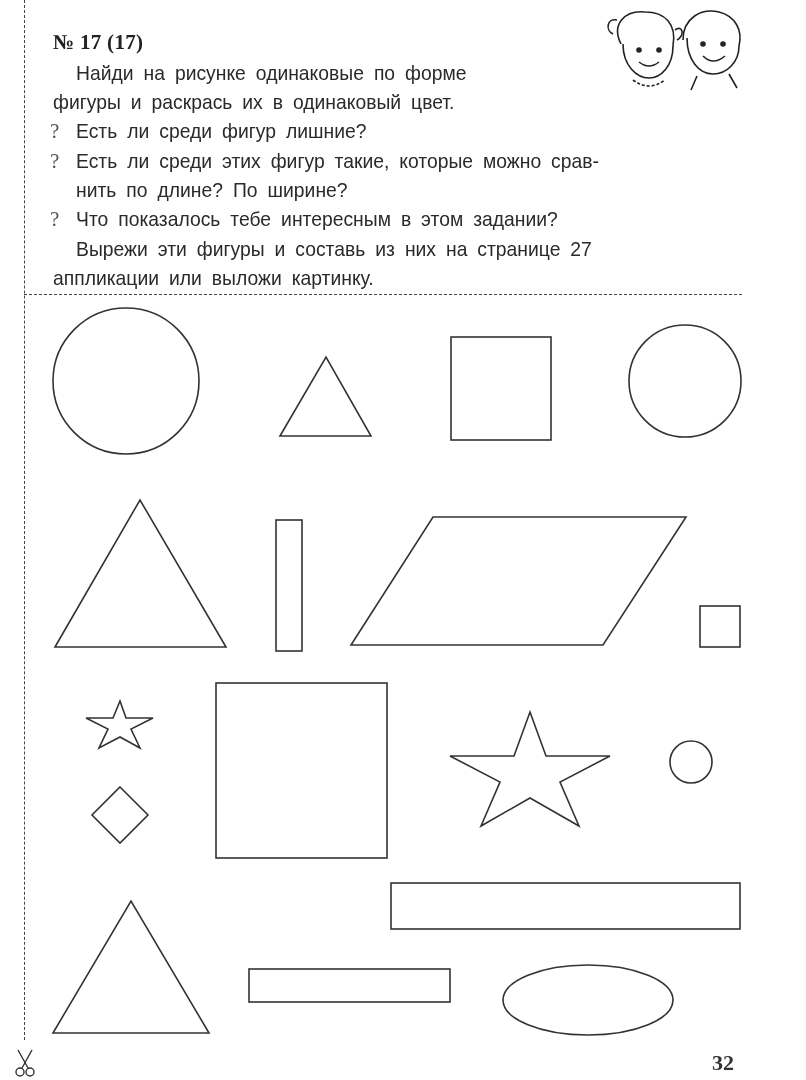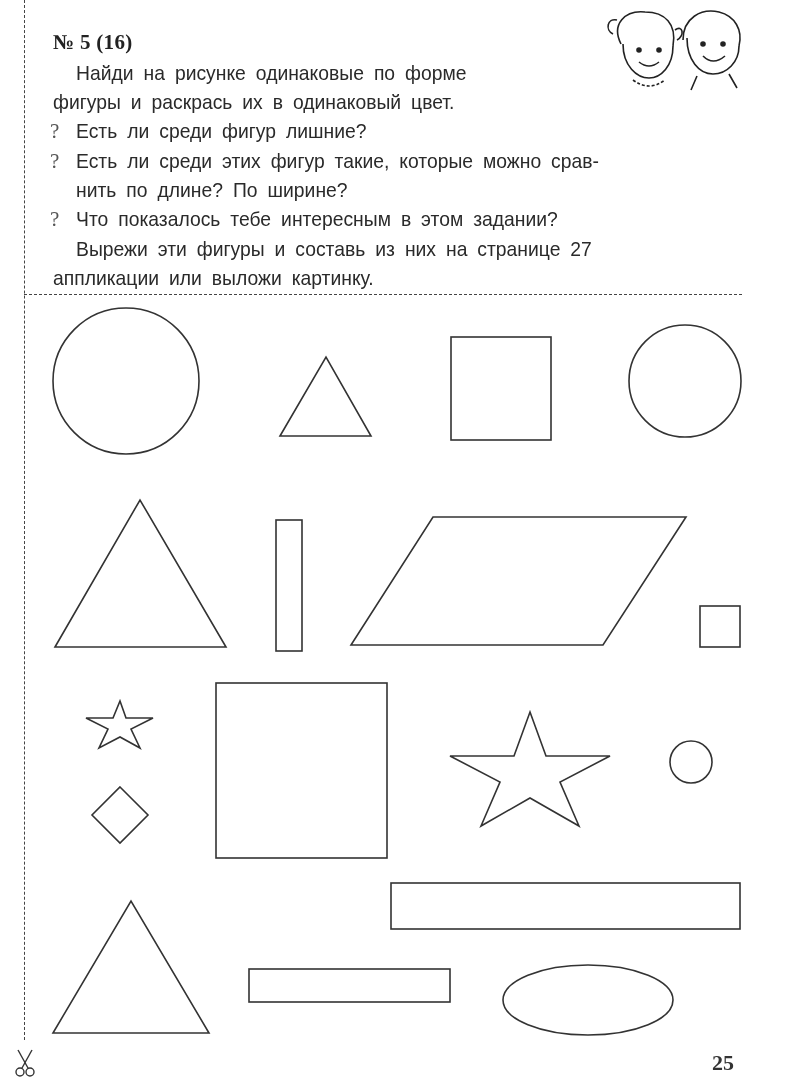--- a/index.html
+++ b/index.html
@@ -18,21 +18,21 @@
   .scissors { position:absolute; left:14px; top:1048px; width:22px; height:30px; }
   svg.shapes { position:absolute; left:0; top:0; }
   .shape { fill:#fff; stroke:#333; stroke-width:1.6; }
 </style>
 </head>
 <body>
 
 <div class="cut-v"></div>
 <div class="cut-h"></div>
 
-<div class="title">№ 5 (16)</div>
+<div class="title">№ 17 (17)</div>
 
 <div class="para" style="left:76px;top:58px;">Найди  на  рисунке  одинаковые  по  форме</div>
 <div class="para" style="left:53px;top:87px;">фигуры и раскрась их в одинаковый цвет.</div>
 
 <span class="q" style="top:119px;">?</span>
 <div class="para" style="left:76px;top:116px;">Есть ли среди фигур лишние?</div>
 
 <span class="q" style="top:149px;">?</span>
 <div class="para" style="left:76px;top:146px;">Есть  ли  среди  этих  фигур  такие,  которые  можно  срав-</div>
 <div class="para" style="left:76px;top:175px;">нить по длине? По ширине?</div>
@@ -89,13 +89,13 @@
 
 <svg class="scissors" viewBox="0 0 22 30">
   <g fill="none" stroke="#333" stroke-width="1.4">
     <path d="M4 2 L14 20"></path>
       <path d="M18 2 L8 20"></path>
     <circle cx="6" cy="24" r="4"></circle>
       <circle cx="16" cy="24" r="4"></circle>
   </g>
 </svg>
 
-<div class="pagenum">25</div>
+<div class="pagenum">32</div>
 
 </body></html>

